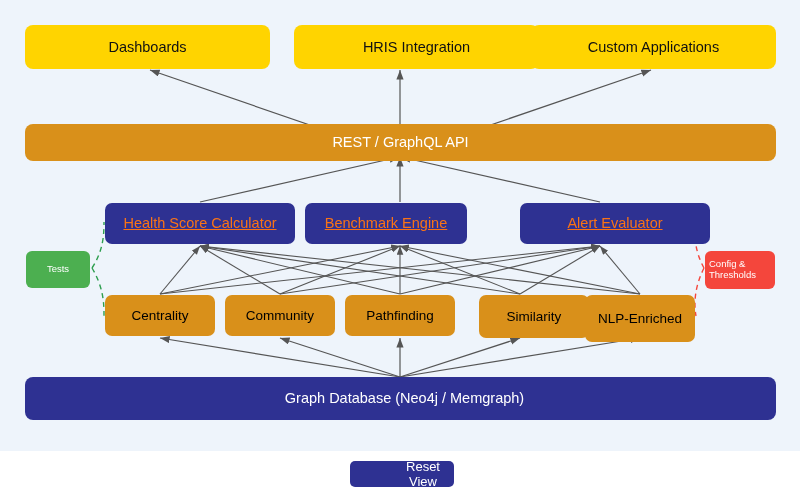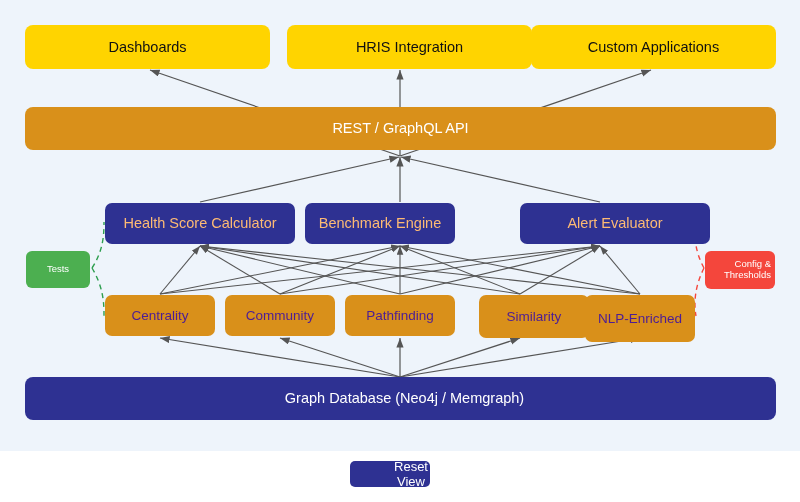--- a/index.html
+++ b/index.html
@@ -30,47 +30,48 @@
     width: 800px;
     height: 451px;
     pointer-events: none;
   }
   .node {
     position: absolute;
     box-sizing: border-box;
     display: flex;
     align-items: center;
     justify-content: center;
-    text-align: right;
+    text-align: left;
     border-radius: 7px;
     line-height: 1.15;
     user-select: none;
     cursor: pointer;
   }
   .node-client {
     background: #ffd400;
     color: #111111;
     font-size: 14.5px;
     border-radius: 8px;
   }
   .node-api {
     background: #d9901a;
     color: #ffffff;
     font-size: 14.5px;
     border-radius: 8px;
   }
   .node-service {
     background: #2e3192;
-    color: #fdba74;
+    color: #f97316;
     font-size: 14.5px;
     border-radius: 7px;
+    text-decoration: underline;
   }
   .node-algo {
     background: #d9901a;
-    color: #4c1d95;
+    color: #000000;
     font-size: 13.5px;
     border-radius: 7px;
   }
   .node-db {
     background: #2e3192;
     color: #ffffff;
     font-size: 14.5px;
     border-radius: 8px;
   }
   .node-tests {
@@ -83,21 +84,21 @@
     background: #f4463c;
     color: #ffffff;
     font-size: 9.5px;
     border-radius: 6px;
     padding: 0 4px;
   }
   #reset-view-button {
     position: absolute;
     left: 350px;
     top: 461px;
-    width: 80px;
+    width: 104px;
     height: 26px;
     background: #2e3192;
     color: #ffffff;
     font-size: 13px;
     border: none;
     border-radius: 5px;
     cursor: pointer;
     font-family: "Liberation Sans", sans-serif;
     display: flex;
     align-items: center;
@@ -156,35 +157,35 @@
         <path d="M 92 268 C 104 250 104 232 104 222" stroke="#2e9e4f" stroke-width="1.4" stroke-dasharray="5,4"></path>
         <path d="M 92 268 C 104 288 104 305 104 316" stroke="#2e9e4f" stroke-width="1.4" stroke-dasharray="5,4"></path>
         <path d="M 704 268 C 694 250 694 232 696 222" stroke="#f4463c" stroke-width="1.4" stroke-dasharray="5,4"></path>
         <path d="M 704 268 C 694 288 694 305 696 316" stroke="#f4463c" stroke-width="1.4" stroke-dasharray="5,4"></path>
       </g>
     </svg>
 
     <div class="node node-client" style="left:25px;top:25px;width:245px;height:44px;">
       <span>Dashboards</span>
     </div>
-    <div class="node node-client" style="left:287px;top:25px;width:245px;height:44px;">
+    <div class="node node-client" style="left:294px;top:25px;width:245px;height:44px;">
       <span>HRIS Integration</span>
     </div>
     <div class="node node-client" style="left:531px;top:25px;width:245px;height:44px;">
       <span>Custom Applications</span>
     </div>
 
-    <div class="node node-api" style="left:25px;top:107px;width:751px;height:43px;">
+    <div class="node node-api" style="left:25px;top:124px;width:751px;height:37px;">
       <span>REST / GraphQL API</span>
     </div>
 
     <div class="node node-service" style="left:105px;top:203px;width:190px;height:41px;">
       <span>Health Score Calculator</span>
     </div>
-    <div class="node node-service" style="left:305px;top:203px;width:150px;height:41px;">
+    <div class="node node-service" style="left:305px;top:203px;width:162px;height:41px;">
       <span>Benchmark Engine</span>
     </div>
     <div class="node node-service" style="left:505px;top:203px;width:190px;height:41px;margin-left:15px;">
       <span>Alert Evaluator</span>
     </div>
 
     <div class="node node-config" style="left:705px;top:251px;width:70px;height:38px;">
       <span>Config &amp; Thresholds</span>
     </div>
     <div class="node node-tests" style="left:26px;top:251px;width:64px;height:37px;">

